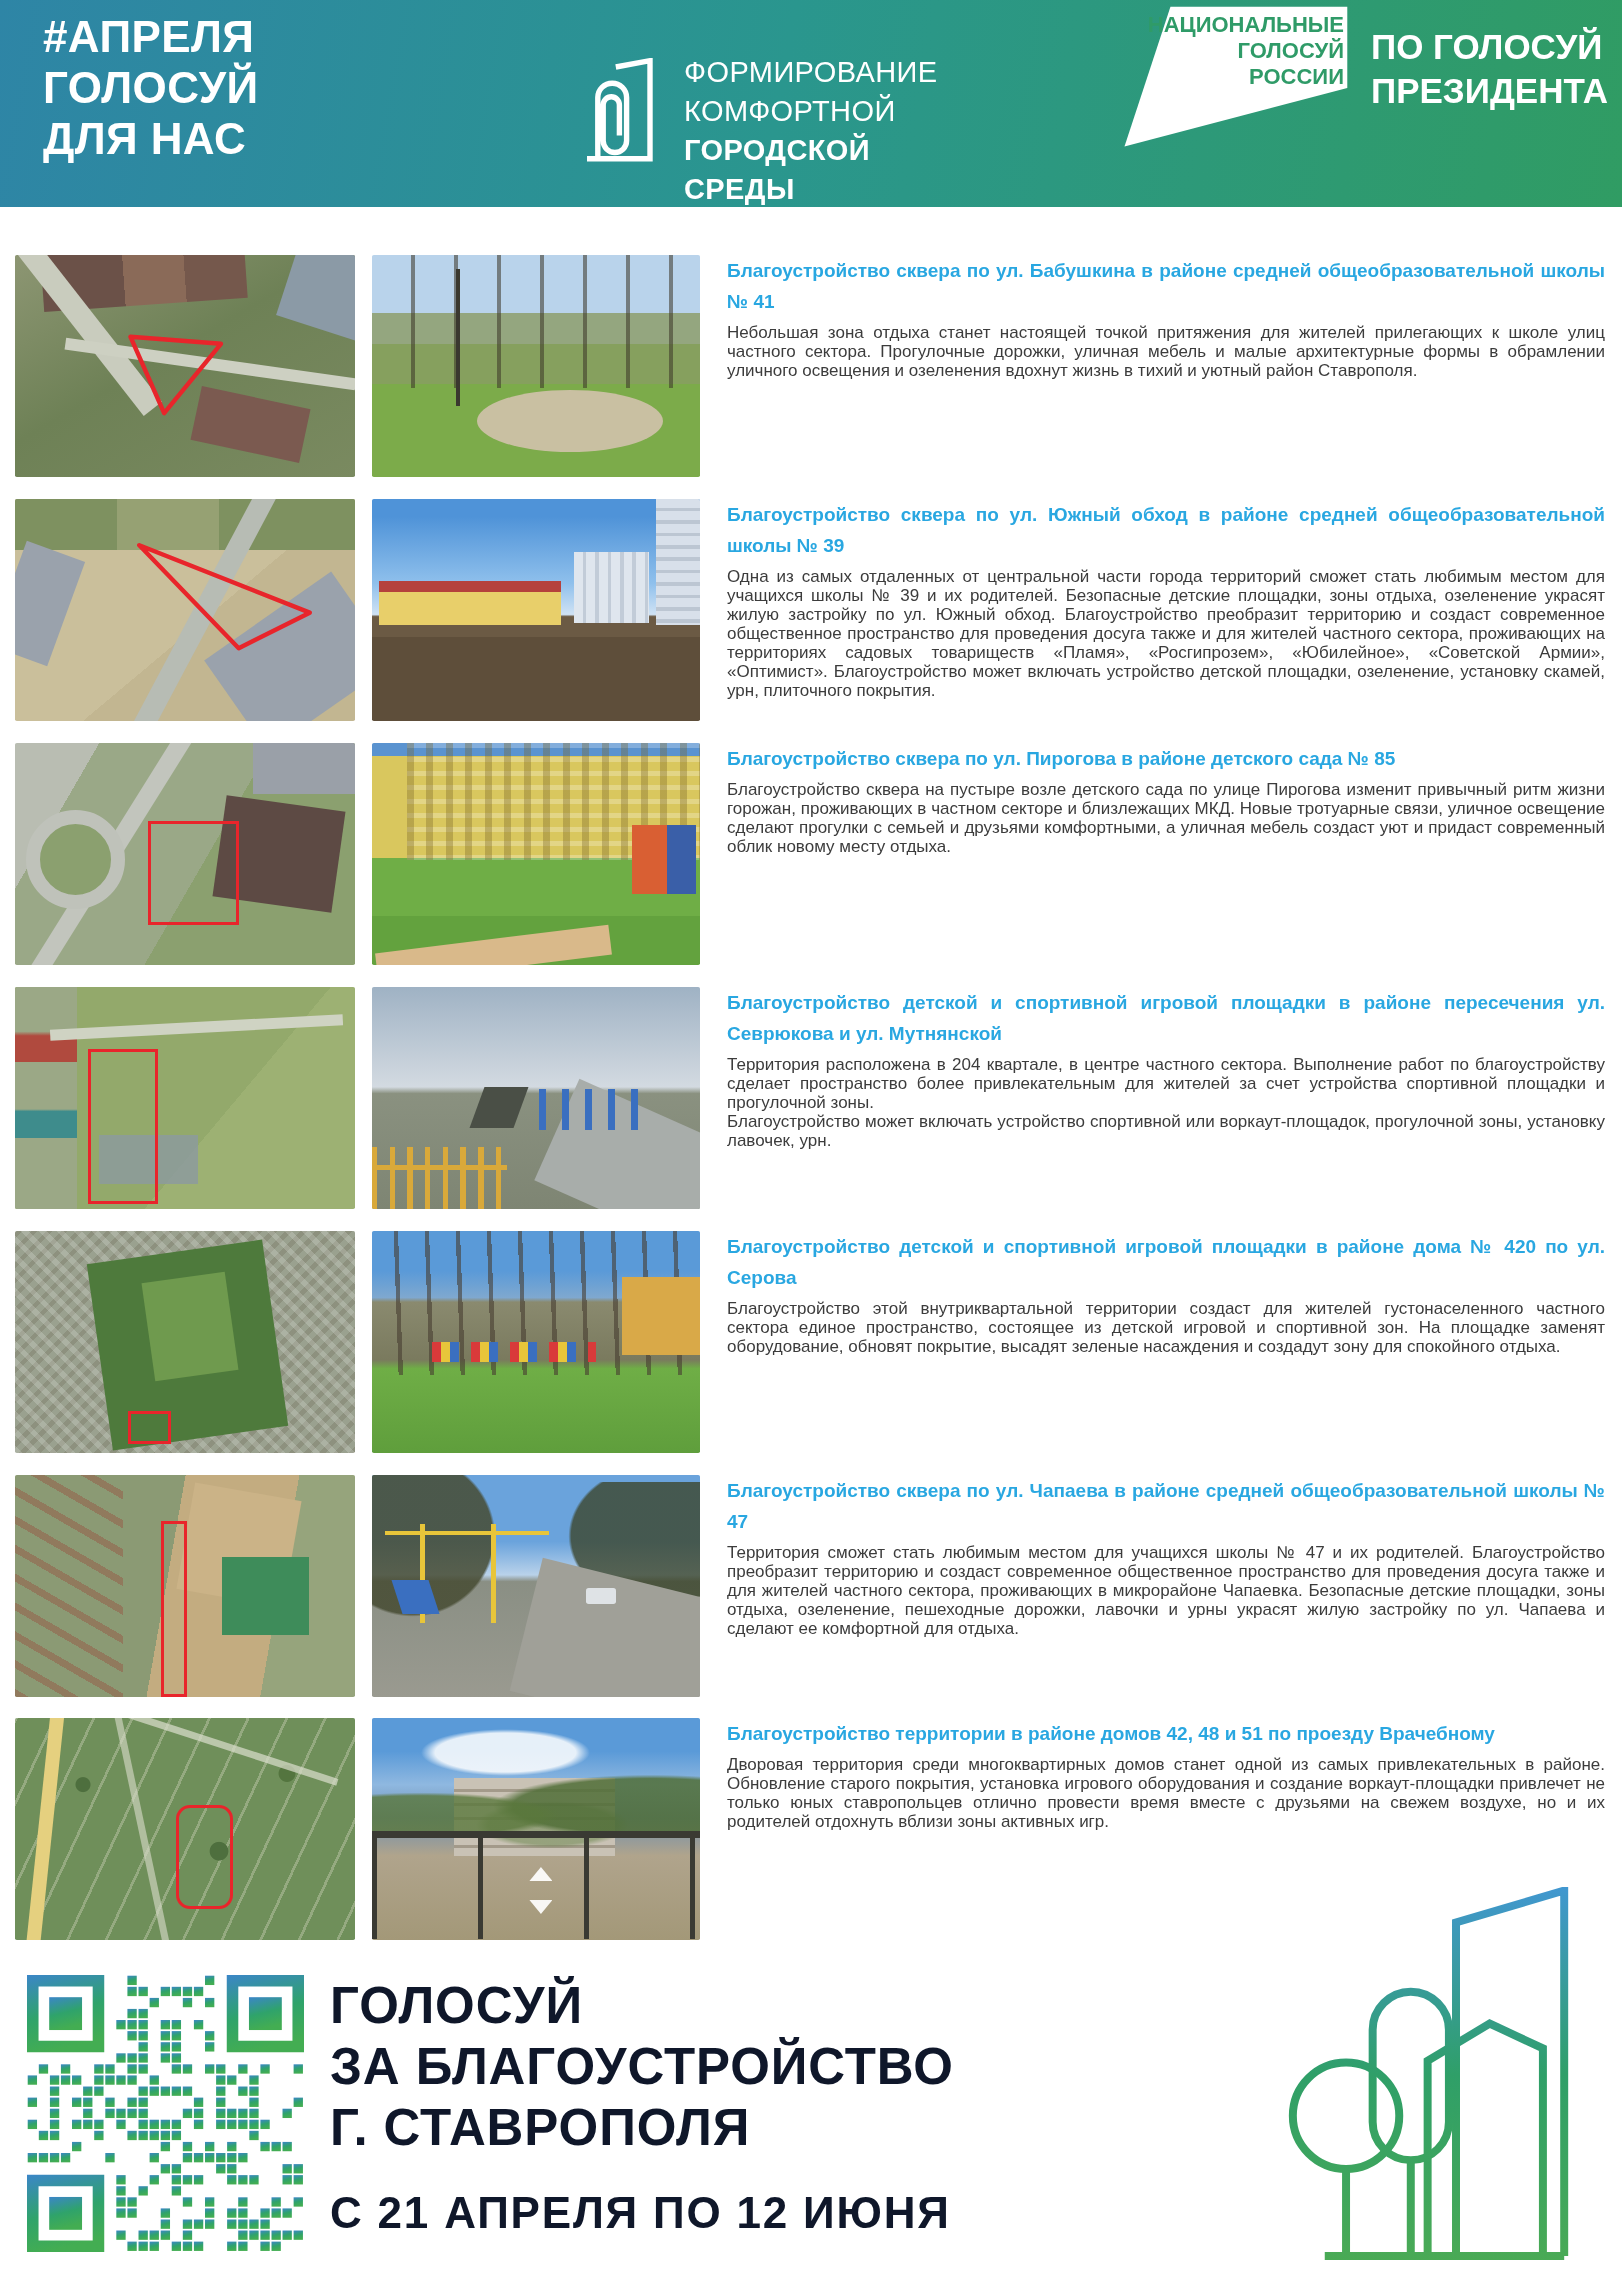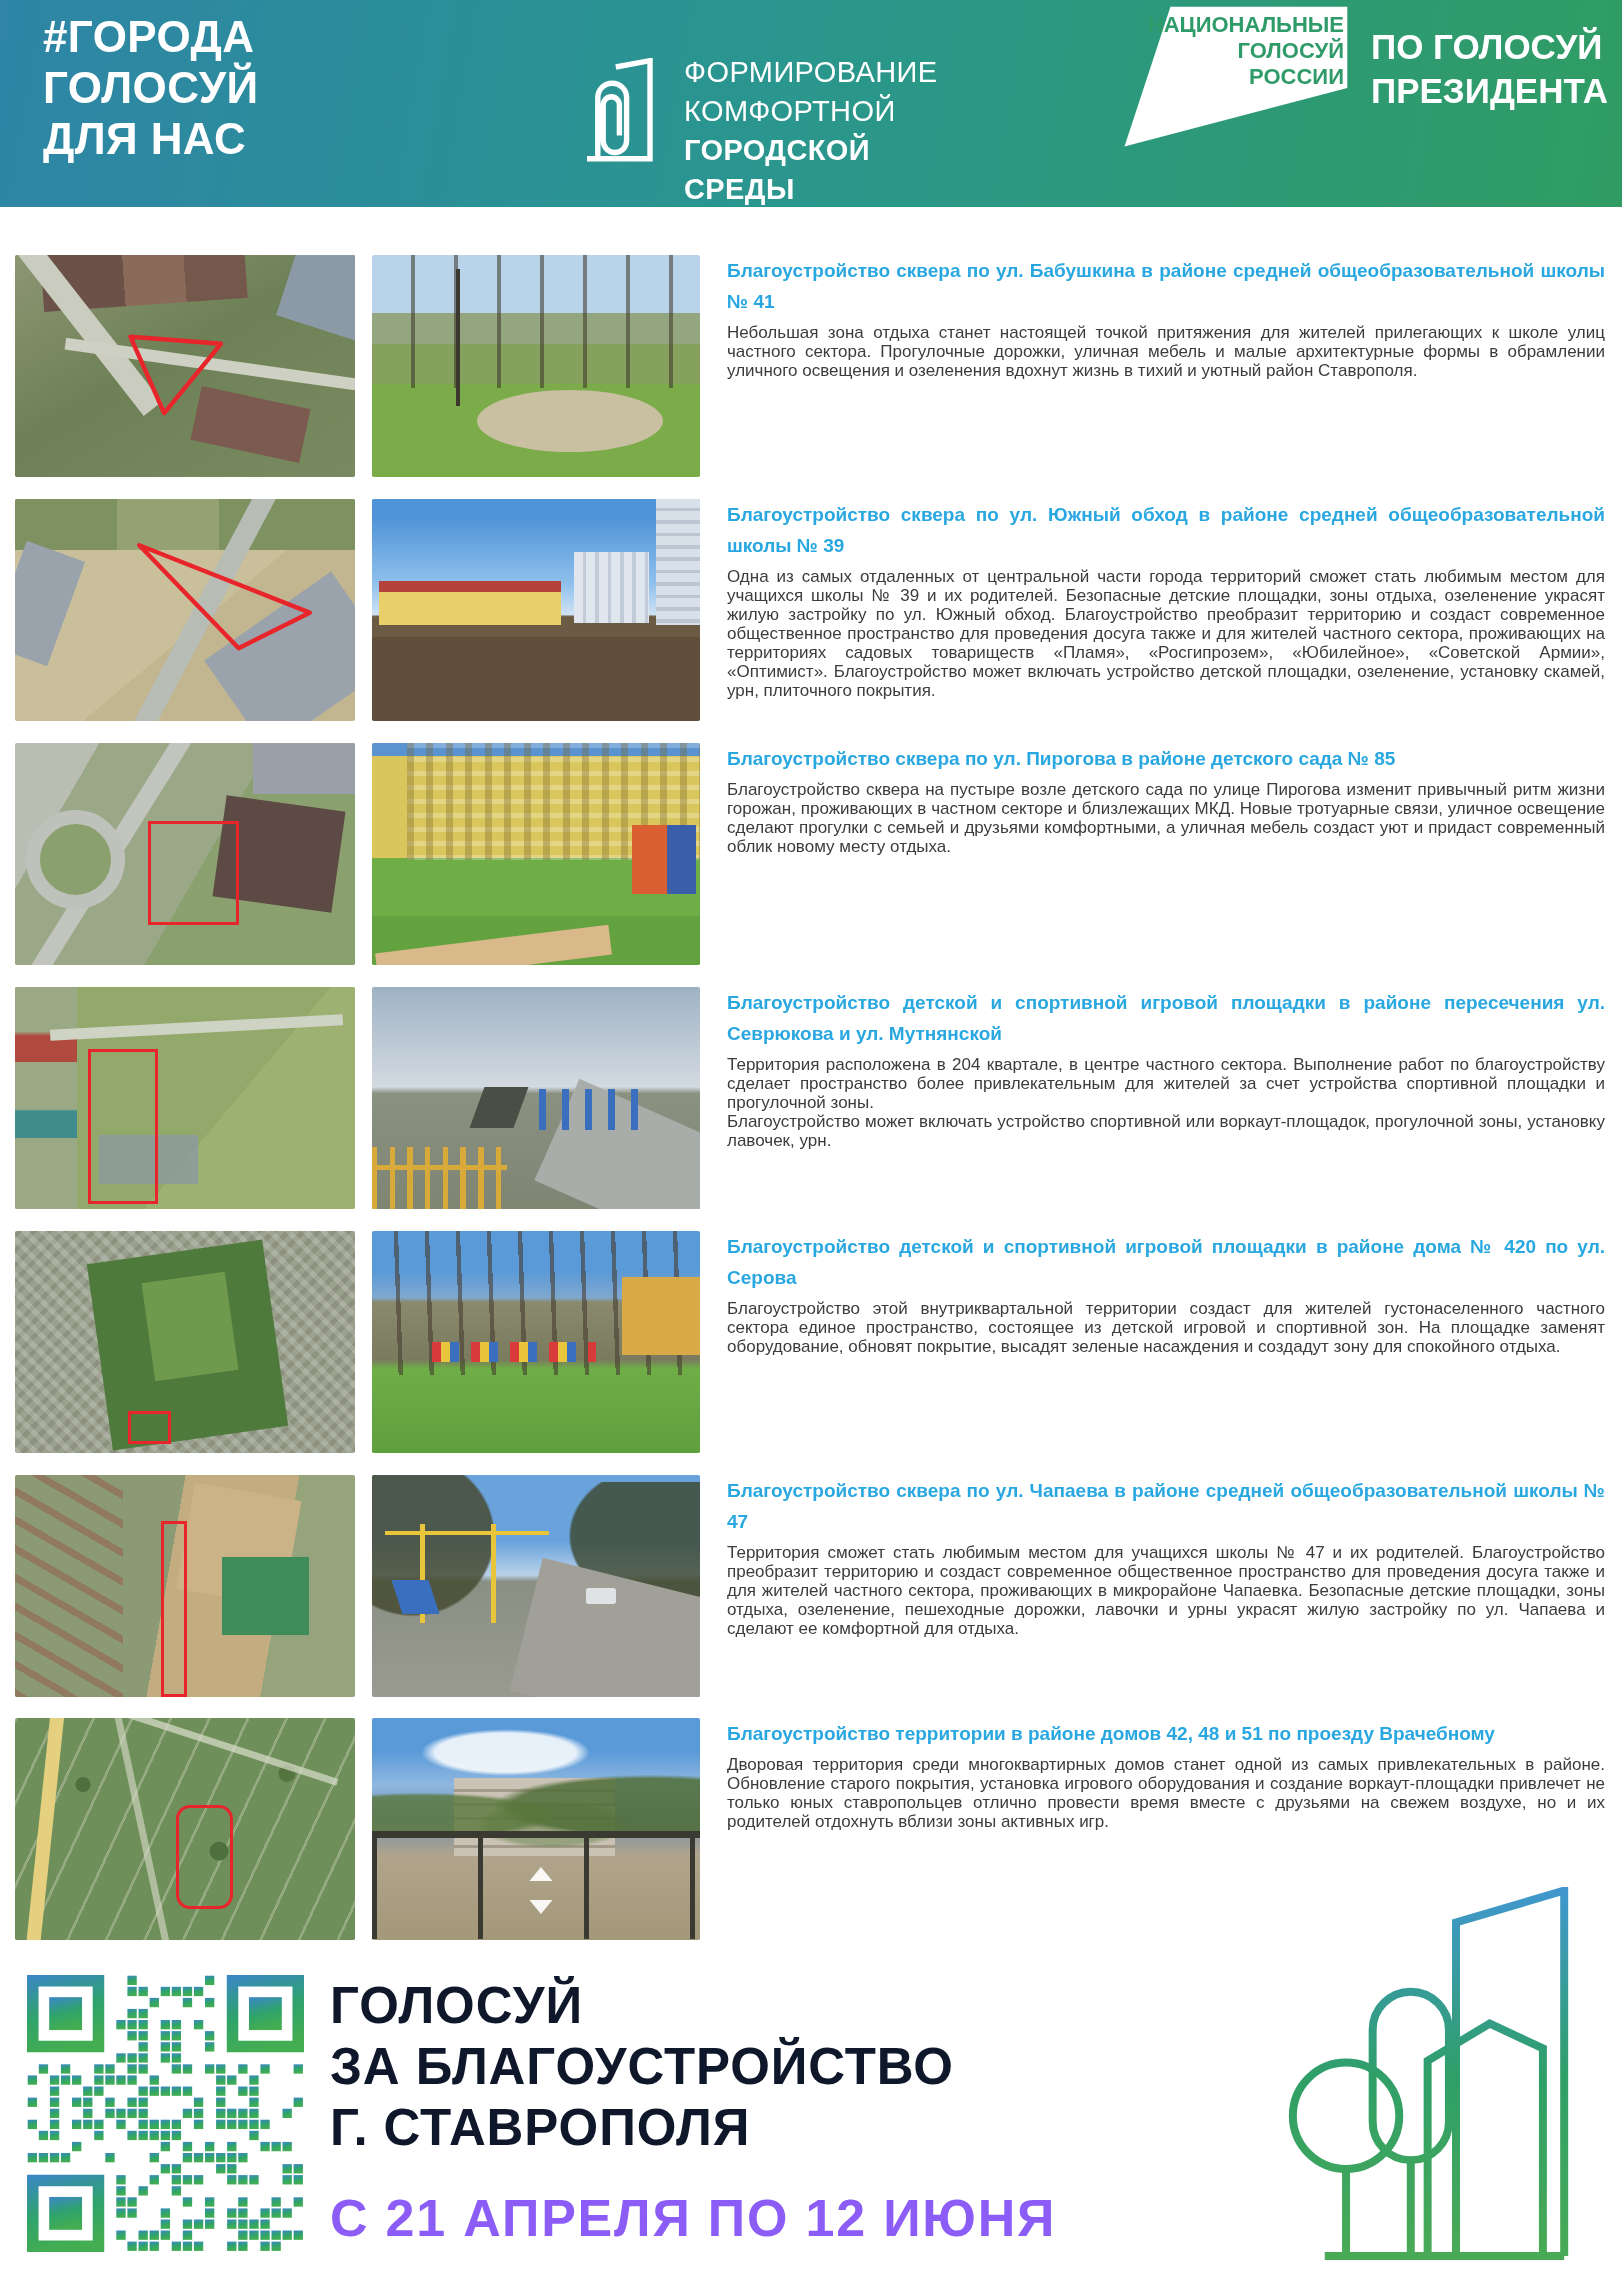--- a/index.html
+++ b/index.html
@@ -152,32 +152,32 @@
           background:repeating-linear-gradient(90deg,#3a3a33 0 5.3px,transparent 5.3px 106px);}
   .p7 .arrow-up{left:48%;top:149px;width:23px;height:14px;background:#fff;opacity:.92;
                 clip-path:polygon(50% 0,0 100%,100% 100%);}
   .p7 .arrow-down{left:48%;top:182px;width:23px;height:14px;background:#fff;opacity:.92;
                   clip-path:polygon(0 0,100% 0,50% 100%);}
 
   
   .qr{position:absolute;left:26.6px;top:1975px;width:277px;height:277px;}
   .slogan{position:absolute;left:330px;top:1975px;color:#0f172a;font-weight:700;
           font-size:51px;line-height:61px;letter-spacing:0.9px;}
-  .dates{position:absolute;left:330px;top:2188px;color:#8b5cf6;font-weight:700;
-         font-size:52px;letter-spacing:1.8px;}
+  .dates{position:absolute;left:330px;top:2188px;color:#0f172a;font-weight:700;
+         font-size:44px;letter-spacing:1.8px;}
   .city-illustration{position:absolute;left:1268px;top:1887px;width:337px;height:376px;}
 </style>
 </head>
 <body>
 
 <div class="page">
 
   <div class="header">
     <div class="hashtag">
-      <div>#ГОРОДА</div>
+      <div>#АПРЕЛЯ</div>
       <div>ГОЛОСУЙ</div>
       <div>ДЛЯ НАС</div>
     </div>
 
     <div class="fkgs">
       <svg class="fkgs-icon" viewBox="0 0 92 120">
         <path d="M48,10 L86,3 V112 H16" fill="none" stroke="#ffffff" stroke-width="6"></path>
         <path d="M28,112 V44 a16,16 0 0 1 32,0 V92 a13,13 0 0 1 -26,0 V52 a9,9 0 0 1 18,0 V86" fill="none" stroke="#ffffff" stroke-width="6"></path>
       </svg>
       <div class="fkgs-text">

